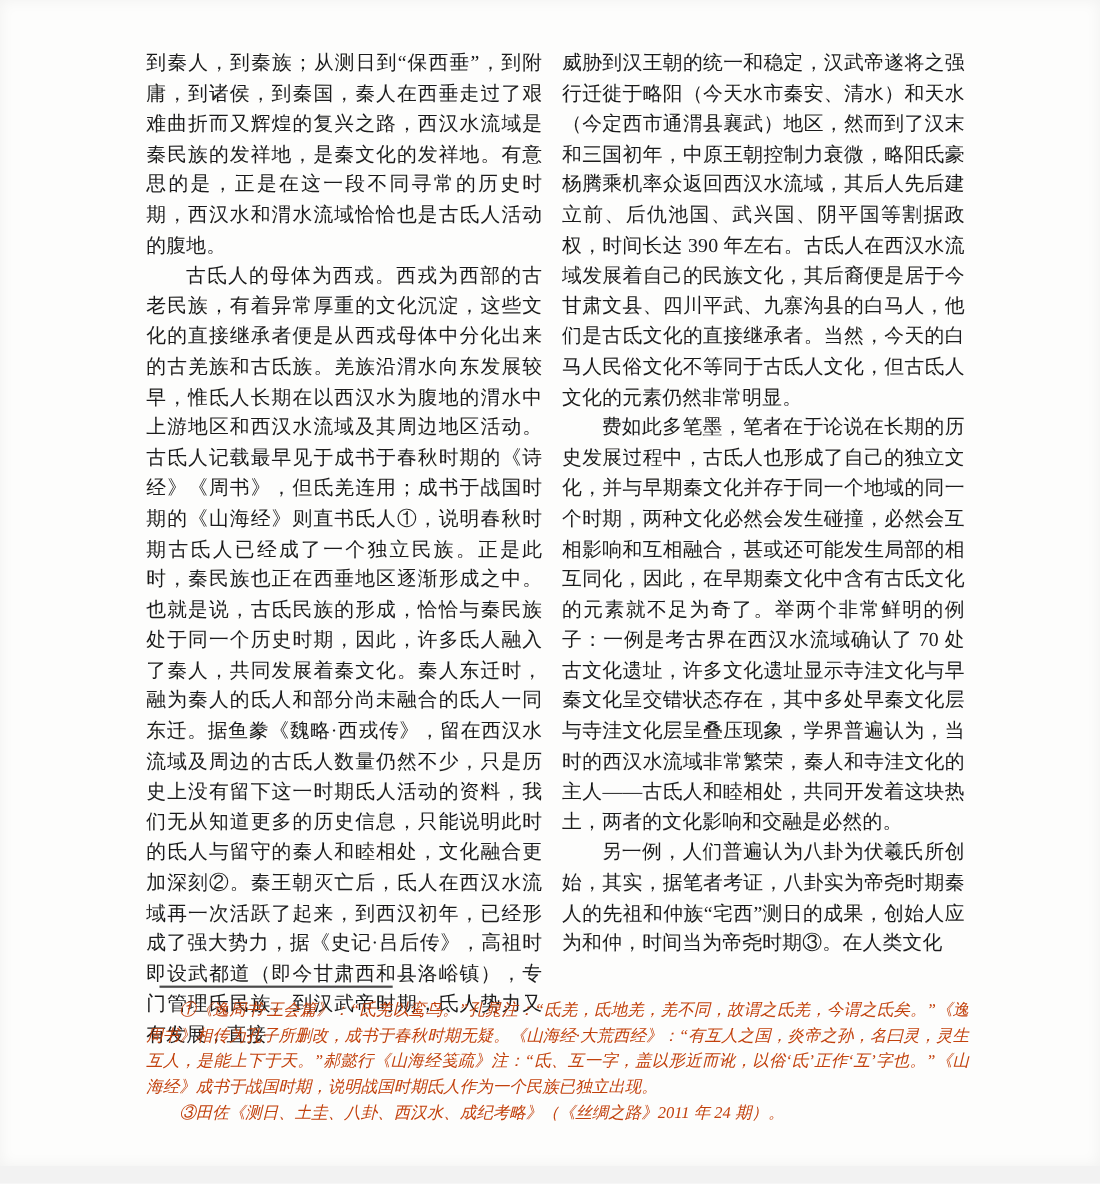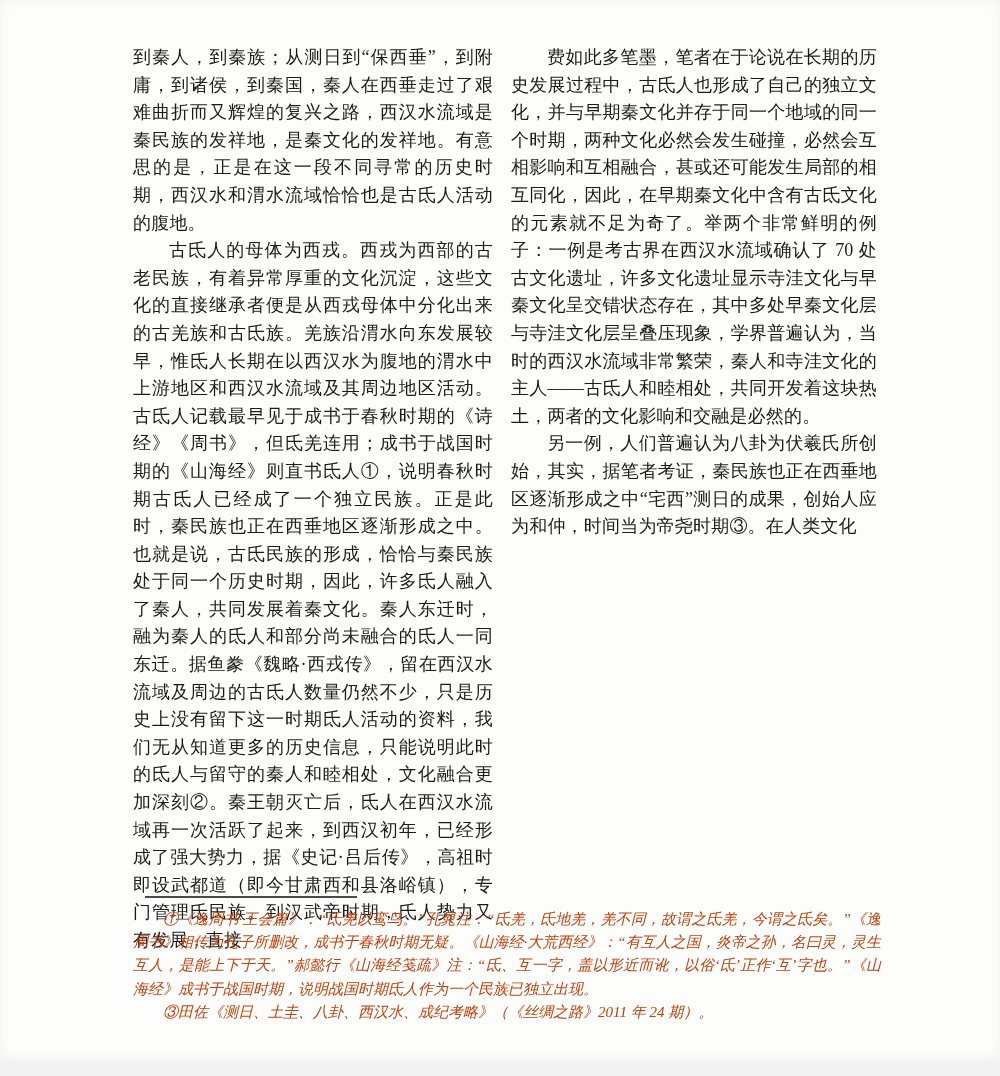--- a/index.html
+++ b/index.html
@@ -67,22 +67,23 @@
 <body>
 
 <div class="page">
 
   <div class="col col-left">
     <p>到秦人，到秦族；从测日到“保西垂”，到附庸，到诸侯，到秦国，秦人在西垂走过了艰难曲折而又辉煌的复兴之路，西汉水流域是秦民族的发祥地，是秦文化的发祥地。有意思的是，正是在这一段不同寻常的历史时期，西汉水和渭水流域恰恰也是古氐人活动的腹地。</p>
     <p class="indent">古氐人的母体为西戎。西戎为西部的古老民族，有着异常厚重的文化沉淀，这些文化的直接继承者便是从西戎母体中分化出来的古羌族和古氐族。羌族沿渭水向东发展较早，惟氐人长期在以西汉水为腹地的渭水中上游地区和西汉水流域及其周边地区活动。古氐人记载最早见于成书于春秋时期的《诗经》《周书》，但氐羌连用；成书于战国时期的《山海经》则直书氐人①，说明春秋时期古氐人已经成了一个独立民族。正是此时，秦民族也正在西垂地区逐渐形成之中。也就是说，古氐民族的形成，恰恰与秦民族处于同一个历史时期，因此，许多氐人融入了秦人，共同发展着秦文化。秦人东迁时，融为秦人的氐人和部分尚未融合的氐人一同东迁。据鱼豢《魏略·西戎传》，留在西汉水流域及周边的古氐人数量仍然不少，只是历史上没有留下这一时期氐人活动的资料，我们无从知道更多的历史信息，只能说明此时的氐人与留守的秦人和睦相处，文化融合更加深刻②。秦王朝灭亡后，氐人在西汉水流域再一次活跃了起来，到西汉初年，已经形成了强大势力，据《史记·吕后传》，高祖时即设武都道（即今甘肃西和县洛峪镇），专门管理氐民族。到汉武帝时期，氐人势力又有发展，直接</p>
   </div>
 
   <div class="col col-right">
+    <p>威胁到汉王朝的统一和稳定，汉武帝遂将之强行迁徙于略阳（今天水市秦安、清水）和天水（今定西市通渭县襄武）地区，然而到了汉末和三国初年，中原王朝控制力衰微，略阳氐豪杨腾乘机率众返回西汉水流域，其后人先后建立前、后仇池国、武兴国、阴平国等割据政权，时间长达 390 年左右。古氐人在西汉水流域发展着自己的民族文化，其后裔便是居于今甘肃文县、四川平武、九寨沟县的白马人，他们是古氐文化的直接继承者。当然，今天的白马人民俗文化不等同于古氐人文化，但古氐人文化的元素仍然非常明显。</p>
     <p class="indent">费如此多笔墨，笔者在于论说在长期的历史发展过程中，古氐人也形成了自己的独立文化，并与早期秦文化并存于同一个地域的同一个时期，两种文化必然会发生碰撞，必然会互相影响和互相融合，甚或还可能发生局部的相互同化，因此，在早期秦文化中含有古氐文化的元素就不足为奇了。举两个非常鲜明的例子：一例是考古界在西汉水流域确认了 70 处古文化遗址，许多文化遗址显示寺洼文化与早秦文化呈交错状态存在，其中多处早秦文化层与寺洼文化层呈叠压现象，学界普遍认为，当时的西汉水流域非常繁荣，秦人和寺洼文化的主人——古氐人和睦相处，共同开发着这块热土，两者的文化影响和交融是必然的。</p>
-    <p class="indent">另一例，人们普遍认为八卦为伏羲氏所创始，其实，据笔者考证，秦民族也正在西垂地区逐渐形成之中“宅西”测日的成果，创始人应为和仲，时间当为帝尧时期③。在人类文化</p>
+    <p class="indent">另一例，人们普遍认为八卦为伏羲氏所创始，其实，据笔者考证，八卦实为帝尧时期秦人的先祖和仲族“宅西”测日的成果，创始人应为和仲，时间当为帝尧时期③。在人类文化</p>
   </div>
 
   <div class="footnote-rule"></div>
 
   <div class="footnotes">
     <p>①《逸周书·王会篇》：“氐羌以鸾鸟。”孔晁注：“氐羌，氐地羌，羌不同，故谓之氐羌，今谓之氐矣。”《逸周书》相传为孔子所删改，成书于春秋时期无疑。《山海经·大荒西经》：“有互人之国，炎帝之孙，名曰灵，灵生互人，是能上下于天。”郝懿行《山海经笺疏》注：“氐、互一字，盖以形近而讹，以俗‘氐’正作‘互’字也。”《山海经》成书于战国时期，说明战国时期氐人作为一个民族已独立出现。</p>
     <p>③田佐《测日、土圭、八卦、西汉水、成纪考略》（《丝绸之路》2011 年 24 期）。</p>
   </div>
 
   <div class="scan-artifact">

